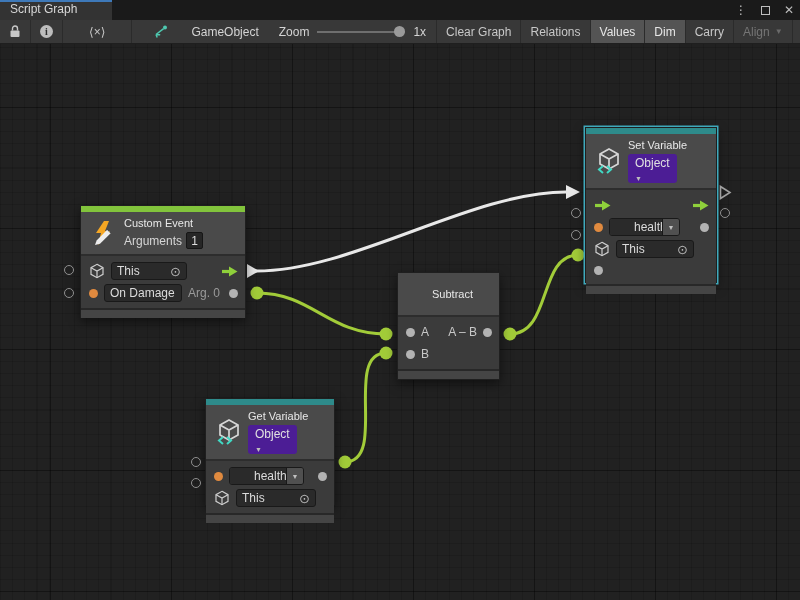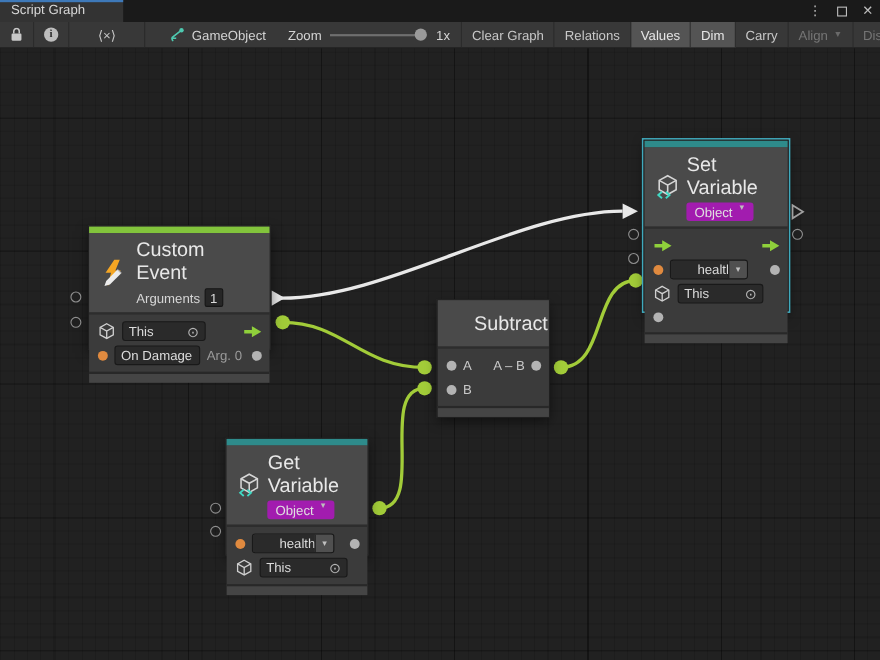--- a/index.html
+++ b/index.html
@@ -19,21 +19,21 @@
   
   .toolbar { position:absolute; left:0; top:20px; width:800px; height:24px; background:#383838;
              border-bottom:1px solid #1f1f1f; display:flex; align-items:stretch; }
   .tbtn { display:flex; align-items:center; justify-content:center; padding:0 9px;
           border-right:1px solid #2b2b2b; color:#c8c8c8; white-space:nowrap; }
   .tbtn.active { background:#545454; color:#e6e6e6; }
   .tbtn.disabled { color:#757575; }
   .tbtn .dd { font-size:8px; margin-left:5px; color:#9a9a9a; }
   .tbtn.disabled .dd { color:#6a6a6a; }
   .tb-spacer { flex:0 0 12px; }
-  .graphref { display:flex; align-items:center; gap:6px; padding:0 10px; }
+  .graphref { display:flex; align-items:center; gap:23px; padding:0 10px; }
   .zoomgrp { display:flex; align-items:center; gap:8px; padding:0 10px; }
   .slider { position:relative; width:88px; height:24px; display:flex; align-items:center; }
   .slider .track { width:100%; height:2px; background:#6f6f6f; }
   .slider .handle { position:absolute; right:0; top:6.5px; width:11px; height:11px; border-radius:50%; background:#9a9a9a; }
   .lock-svg, .info-badge { display:block; }
   .info-badge { width:13px; height:13px; border-radius:50%; background:#bdbdbd; color:#2d2d2d;
                 font-weight:bold; font-size:10px; display:flex; align-items:center; justify-content:center; font-family:"Liberation Serif",serif; }
 
   
   .canvas { position:absolute; left:0; top:44px; width:800px; height:556px; background-color:#212121;
@@ -45,39 +45,39 @@
     background-position:50px 63px; }
   .wire-layer { position:absolute; left:0; top:0; pointer-events:none; }
 
   
   .node { position:absolute; display:flex; flex-direction:column; background:#3b3b3b;
           border:1px solid #1f1f1f; box-shadow:0 4px 10px rgba(0,0,0,.5); }
   .node.selected { box-shadow:0 0 0 1.5px #3fa9bc, 0 4px 10px rgba(0,0,0,.5); }
   .colorbar { height:6px; flex:0 0 auto; }
   .nhead { background:#4a4a4a; display:flex; align-items:center; gap:7px; padding:5px 9px; flex:1 0 auto; }
   .nhead .ncol { display:flex; flex-direction:column; gap:3px; }
-  .ntitle { color:#e8e8e8; font-size:18px; }
+  .ntitle { color:#e8e8e8; font-size:11px; }
   .nbody { background:#3b3b3b; border-top:2px solid #2d2d2d; padding:4px 0; flex:0 0 auto; }
   .nfoot { background:#454545; border-top:2px solid #282828; height:10px; flex:0 0 auto; }
   .prow { display:flex; align-items:center; height:22px; padding:0 7px 0 8px; gap:6px; }
 
   .dot { width:9px; height:9px; border-radius:50%; flex:0 0 auto; }
   .dot.gray { background:#b3b3b3; }
   .dot.orange { background:#e08a3f; }
   .mla { margin-left:auto; }
 
   .field { display:flex; align-items:center; justify-content:space-between; height:18px;
            background:#2a2a2a; border:1px solid #191919; border-radius:3px; padding:0 5px; color:#dcdcdc; }
   .field .tgt { color:#b5b5b5; font-size:13px; line-height:1; }
   .combo { display:flex; height:18px; border:1px solid #191919; border-radius:3px; overflow:hidden; }
   .combo .cval { background:#2a2a2a; color:#dcdcdc; display:flex; align-items:center; padding:0 24px; }
   .combo .cbtn { background:#505050; border-left:1px solid #191919; width:17px; display:flex;
                  align-items:center; justify-content:center; font-size:7px; color:#c0c0c0; }
-  .pill { display:inline-flex; gap:5px; background:#a21caf; border-radius:3px;
-          padding:1.5px 7px; color:#e0e0e0; width:max-content; }
+  .pill { display:inline-flex; gap:5px; background:#4c1d95; border-radius:3px;
+          padding:1.5px 7px; color:#e0e0e0; width:max-content;flex-direction:column; }
   .pill .dd { font-size:7px; color:#bdbdbd; }
   .plabel { color:#c8c8c8; }
   .plabel.dim { color:#9a9a9a; }
   .cntbox { display:inline-flex; align-items:center; justify-content:center; min-width:17px; height:17px;
             background:#262626; border:1px solid #161616; border-radius:2px; color:#dcdcdc; margin-left:4px; }
 
   
   .oport { position:absolute; width:10px; height:10px; border-radius:50%; border:1.5px solid #8f8f8f; }
   .otri { position:absolute; }
 </style>

